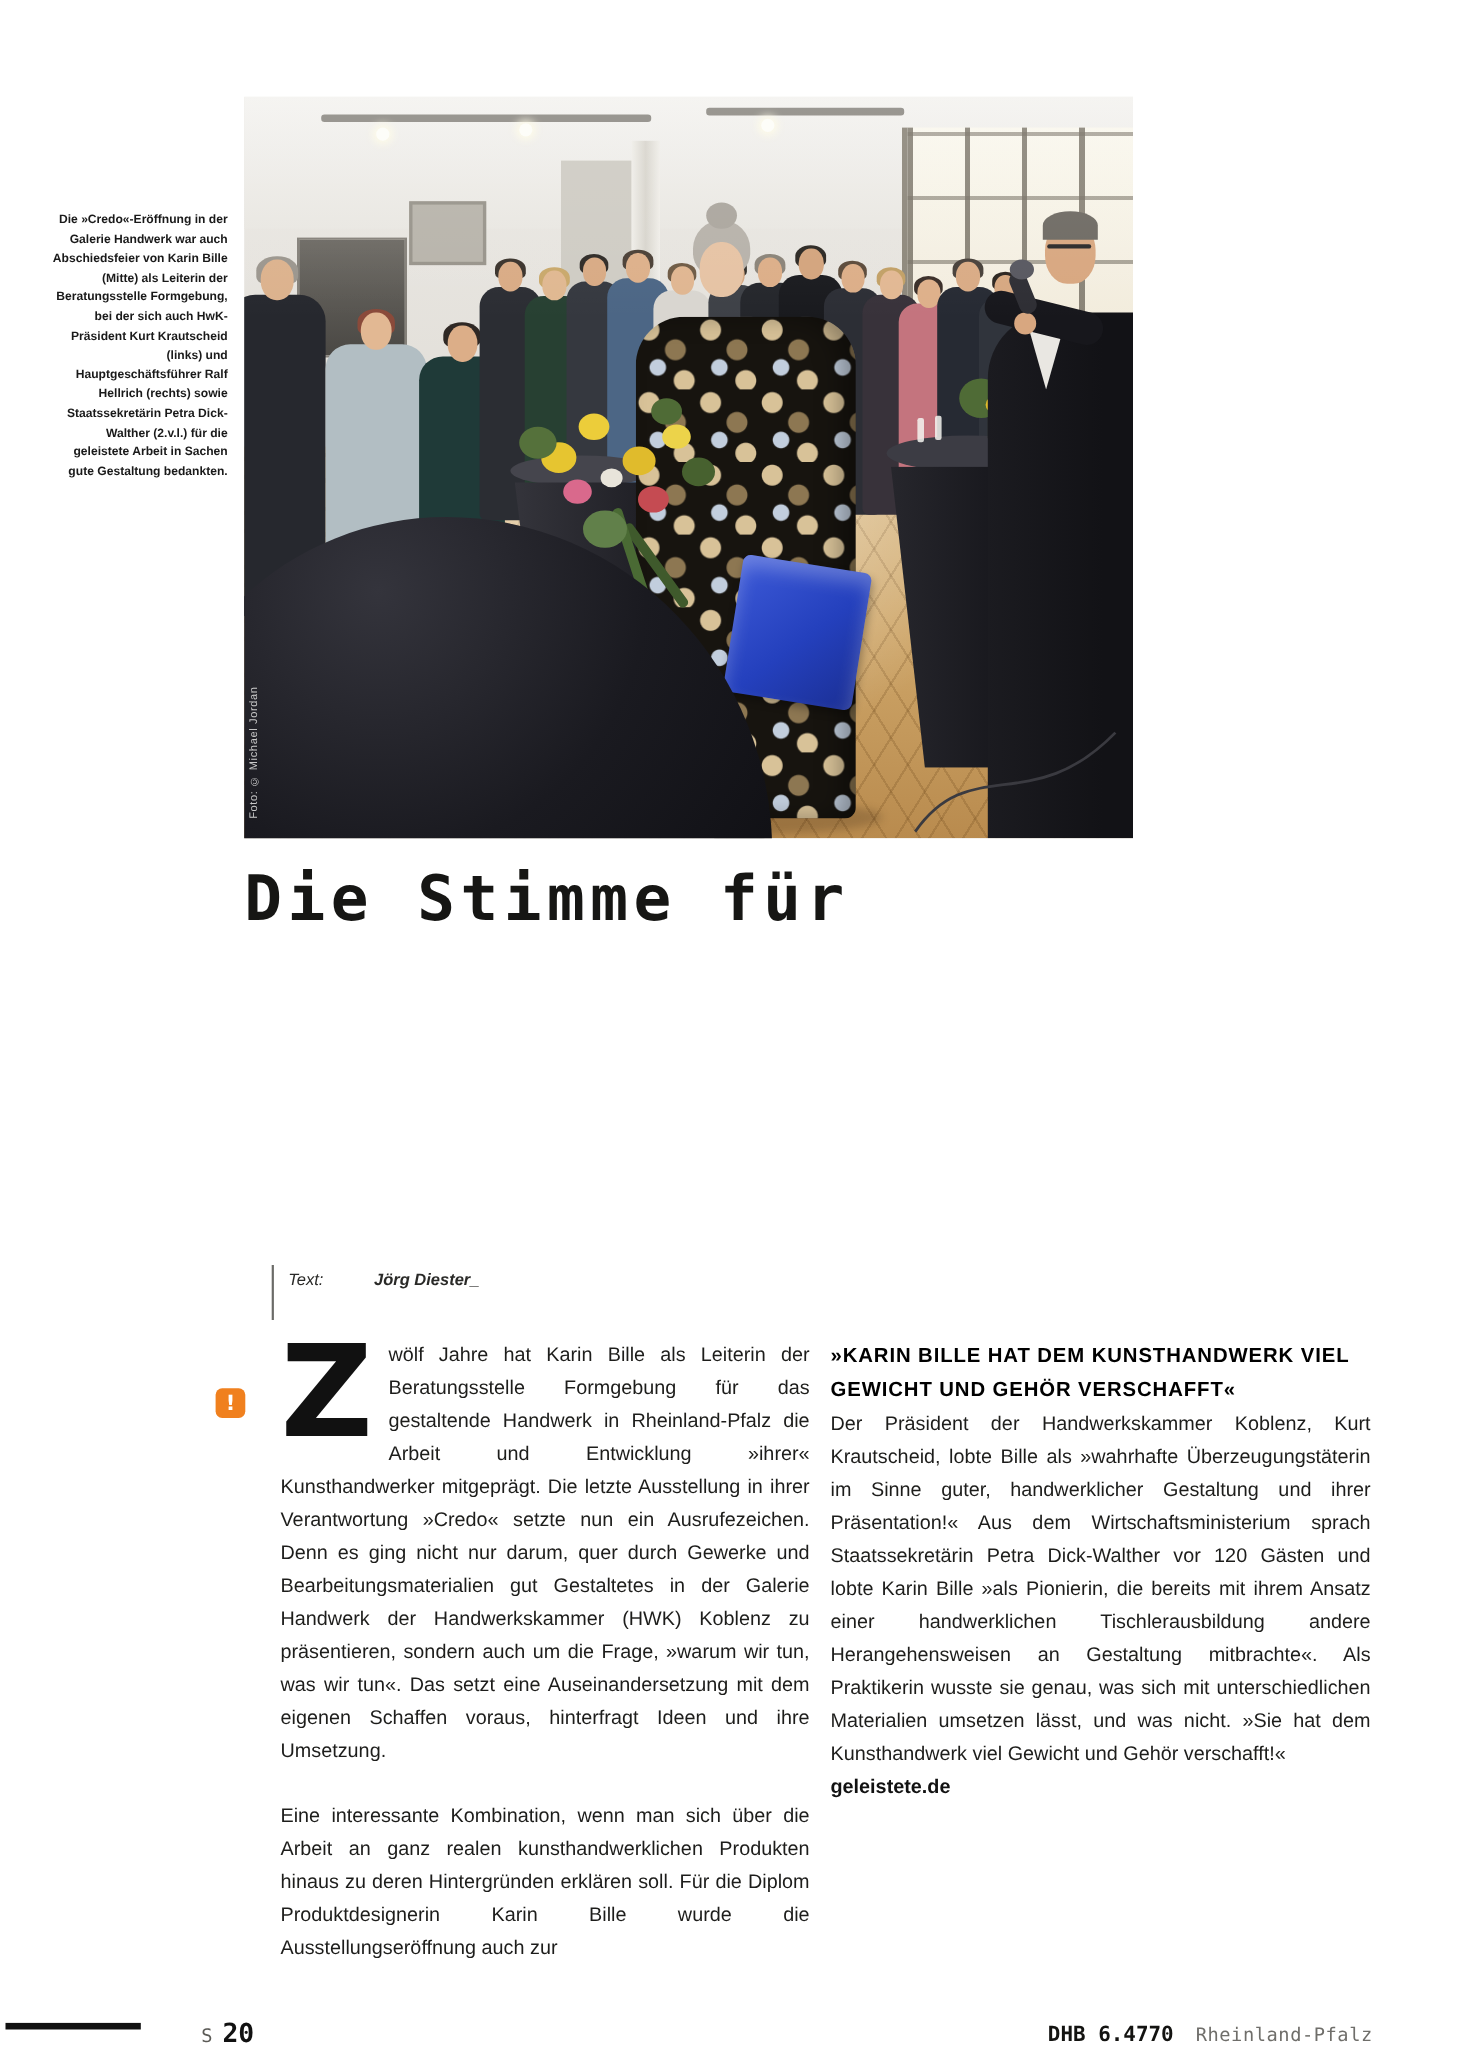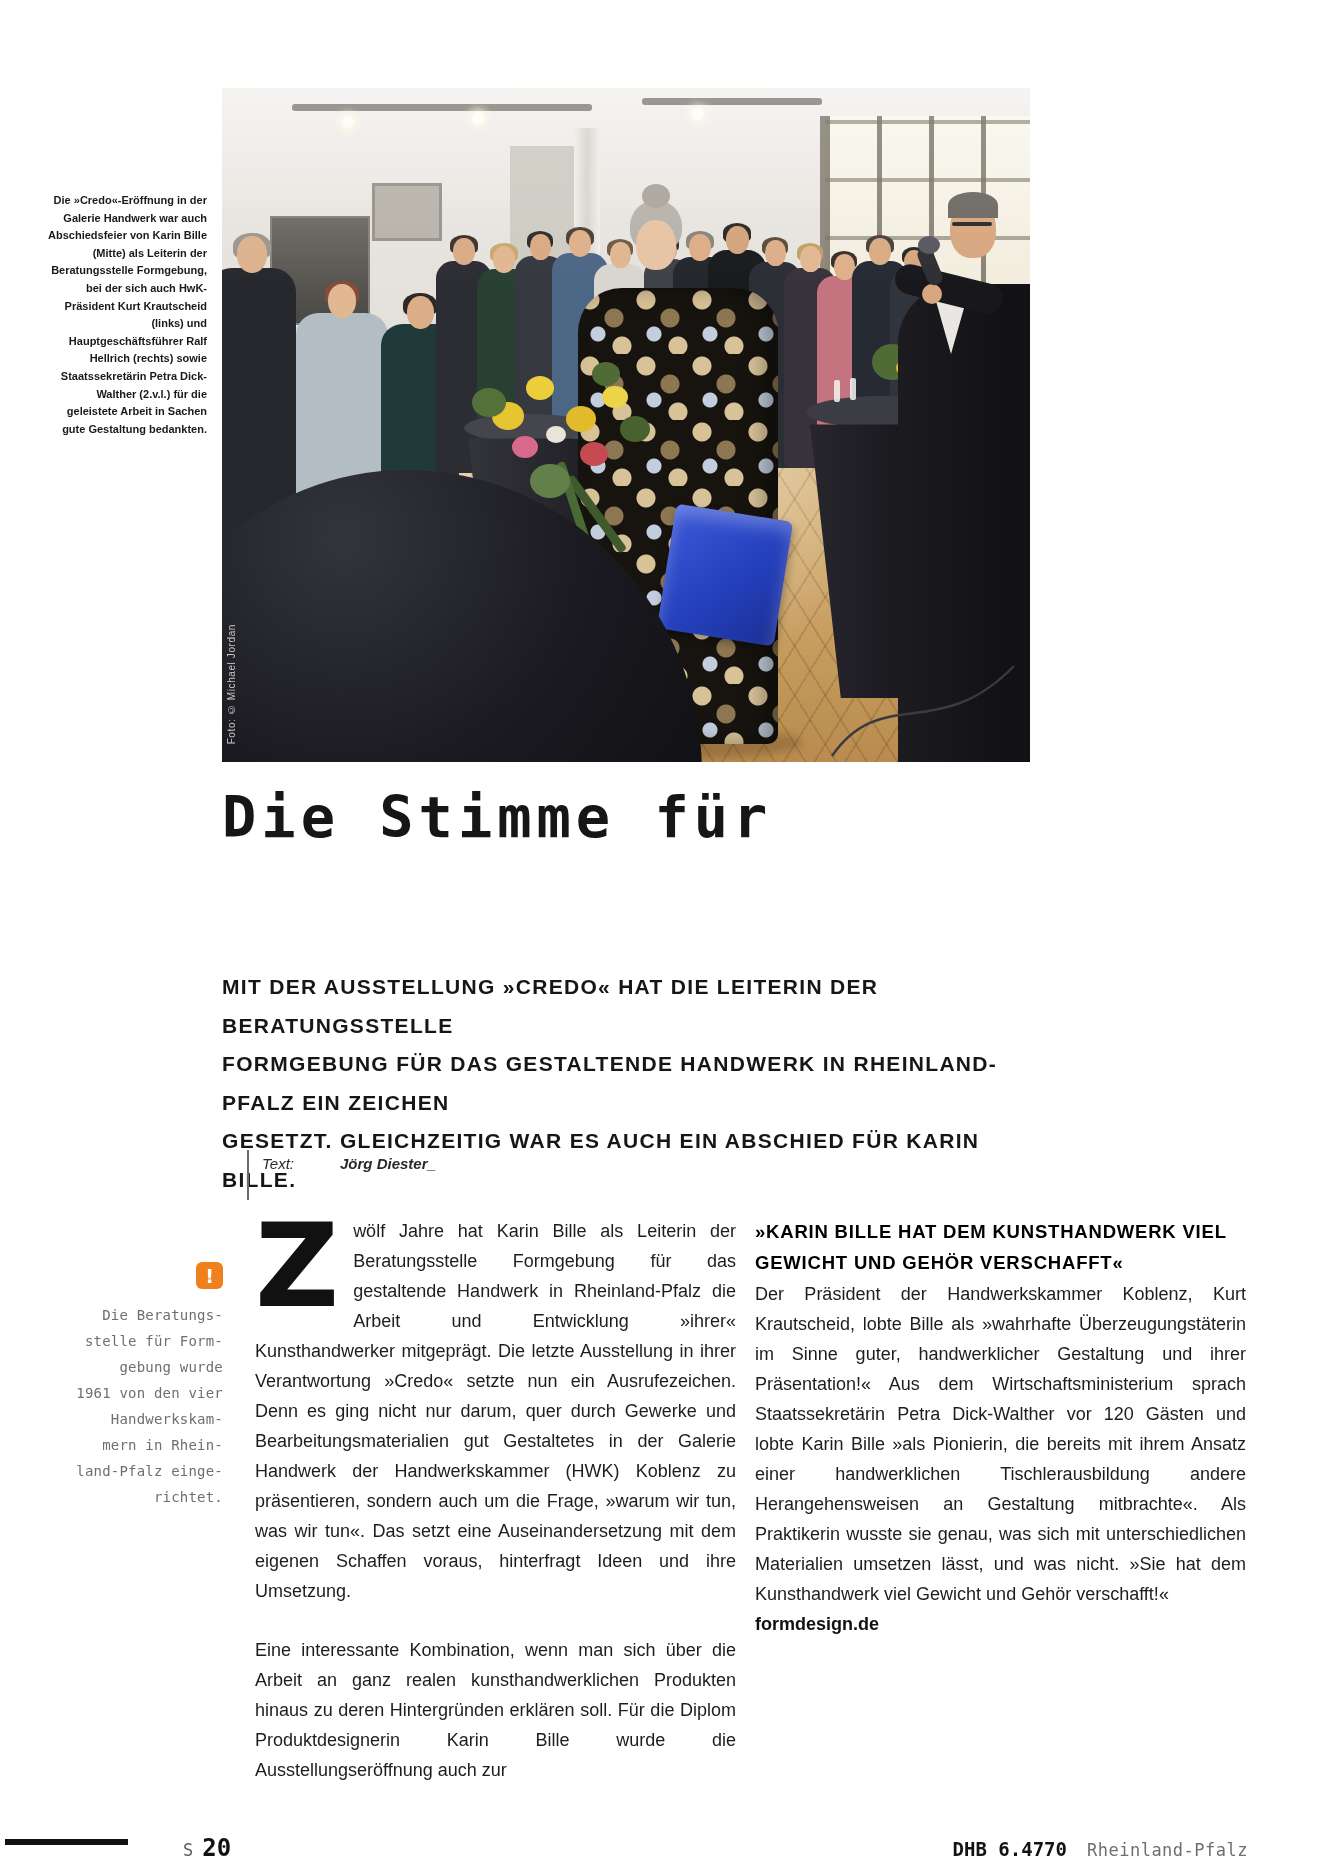--- a/index.html
+++ b/index.html
@@ -282,53 +282,42 @@
 
     <div class="table-front"></div>
     <div class="photo-sheen"></div>
     <div class="credit">Foto: © Michael Jordan</div>
   </div>
 
   <h1 class="headline">
     <span>Die Stimme für</span>
   </h1>
 
-  <div class="standfirst">MIT DER AUSSTELLUNG »CREDO« HAT DIE LEITERIN DER BERATUNGSSTELLE
-FORMGEBUNG FÜR DAS GESTALTENDE HANDWERK IN RHEINLAND-PFALZ EIN ZEICHEN
-GESETZT. GLEICHZEITIG WAR ES AUCH EIN ABSCHIED FÜR KARIN BILLE.</div>
 
   <div class="byline">
     <span class="byline-rule"></span>
     <span class="byline-label">Text:</span>
     <span class="byline-author">Jörg Diester_</span>
   </div>
 
   <div class="margin-note">
     <div class="note-icon">
       <span>!</span>
     </div>
-    <div class="note-text">Die Beratungs-
-stelle für Form-
-gebung wurde
-1961 von den vier
-Handwerkskam-
-mern in Rhein-
-land-Pfalz einge-
-richtet.</div>
   </div>
 
   <div class="col col1">
     <p><span class="dropcap">Z</span><span>wölf Jahre hat Karin Bille als Leiterin der Beratungsstelle Formgebung für das gestaltende Handwerk in Rheinland-Pfalz die Arbeit und Entwicklung »ihrer« Kunsthandwerker mitgeprägt. Die letzte Ausstellung in ihrer Verantwortung »Credo« setzte nun ein Ausrufezeichen. Denn es ging nicht nur darum, quer durch Gewerke und Bearbeitungsmaterialien gut Gestaltetes in der Galerie Handwerk der Handwerkskammer (HWK) Koblenz zu präsentieren, sondern auch um die Frage, »warum wir tun, was wir tun«. Das setzt eine Auseinandersetzung mit dem eigenen Schaffen voraus, hinterfragt Ideen und ihre Umsetzung.</span></p>
     <p>Eine interessante Kombination, wenn man sich über die Arbeit an ganz realen kunsthandwerklichen Produkten hinaus zu deren Hintergründen erklären soll. Für die Diplom Produktdesignerin Karin Bille wurde die Ausstellungseröffnung auch zur</p>
   </div>
 
   <div class="col col2">
     <h3 class="subhead">»KARIN BILLE HAT DEM KUNSTHANDWERK VIEL GEWICHT UND GEHÖR VERSCHAFFT«</h3>
     <p class="p-tight">Der Präsident der Handwerkskammer Koblenz, Kurt Krautscheid, lobte Bille als »wahrhafte Überzeugungstäterin im Sinne guter, handwerklicher Gestaltung und ihrer Präsentation!« Aus dem Wirtschaftsministerium sprach Staatssekretärin Petra Dick-Walther vor 120 Gästen und lobte Karin Bille »als Pionierin, die bereits mit ihrem Ansatz einer handwerklichen Tischlerausbildung andere Herangehensweisen an Gestaltung mitbrachte«. Als Praktikerin wusste sie genau, was sich mit unterschiedlichen Materialien umsetzen lässt, und was nicht. »Sie hat dem Kunsthandwerk viel Gewicht und Gehör verschafft!«</p>
-    <div class="weblink">formdesign.de</div>
+    <div class="weblink">geleistete.de</div>
   </div>
 
   <div class="footer-rule"></div>
   <div class="footer-left">
     <span class="s">S</span>
     <span class="num">20</span>
   </div>
   <div class="footer-right">
     <span class="issue">DHB 6.4770</span>
     <span class="region">Rheinland-Pfalz</span>

